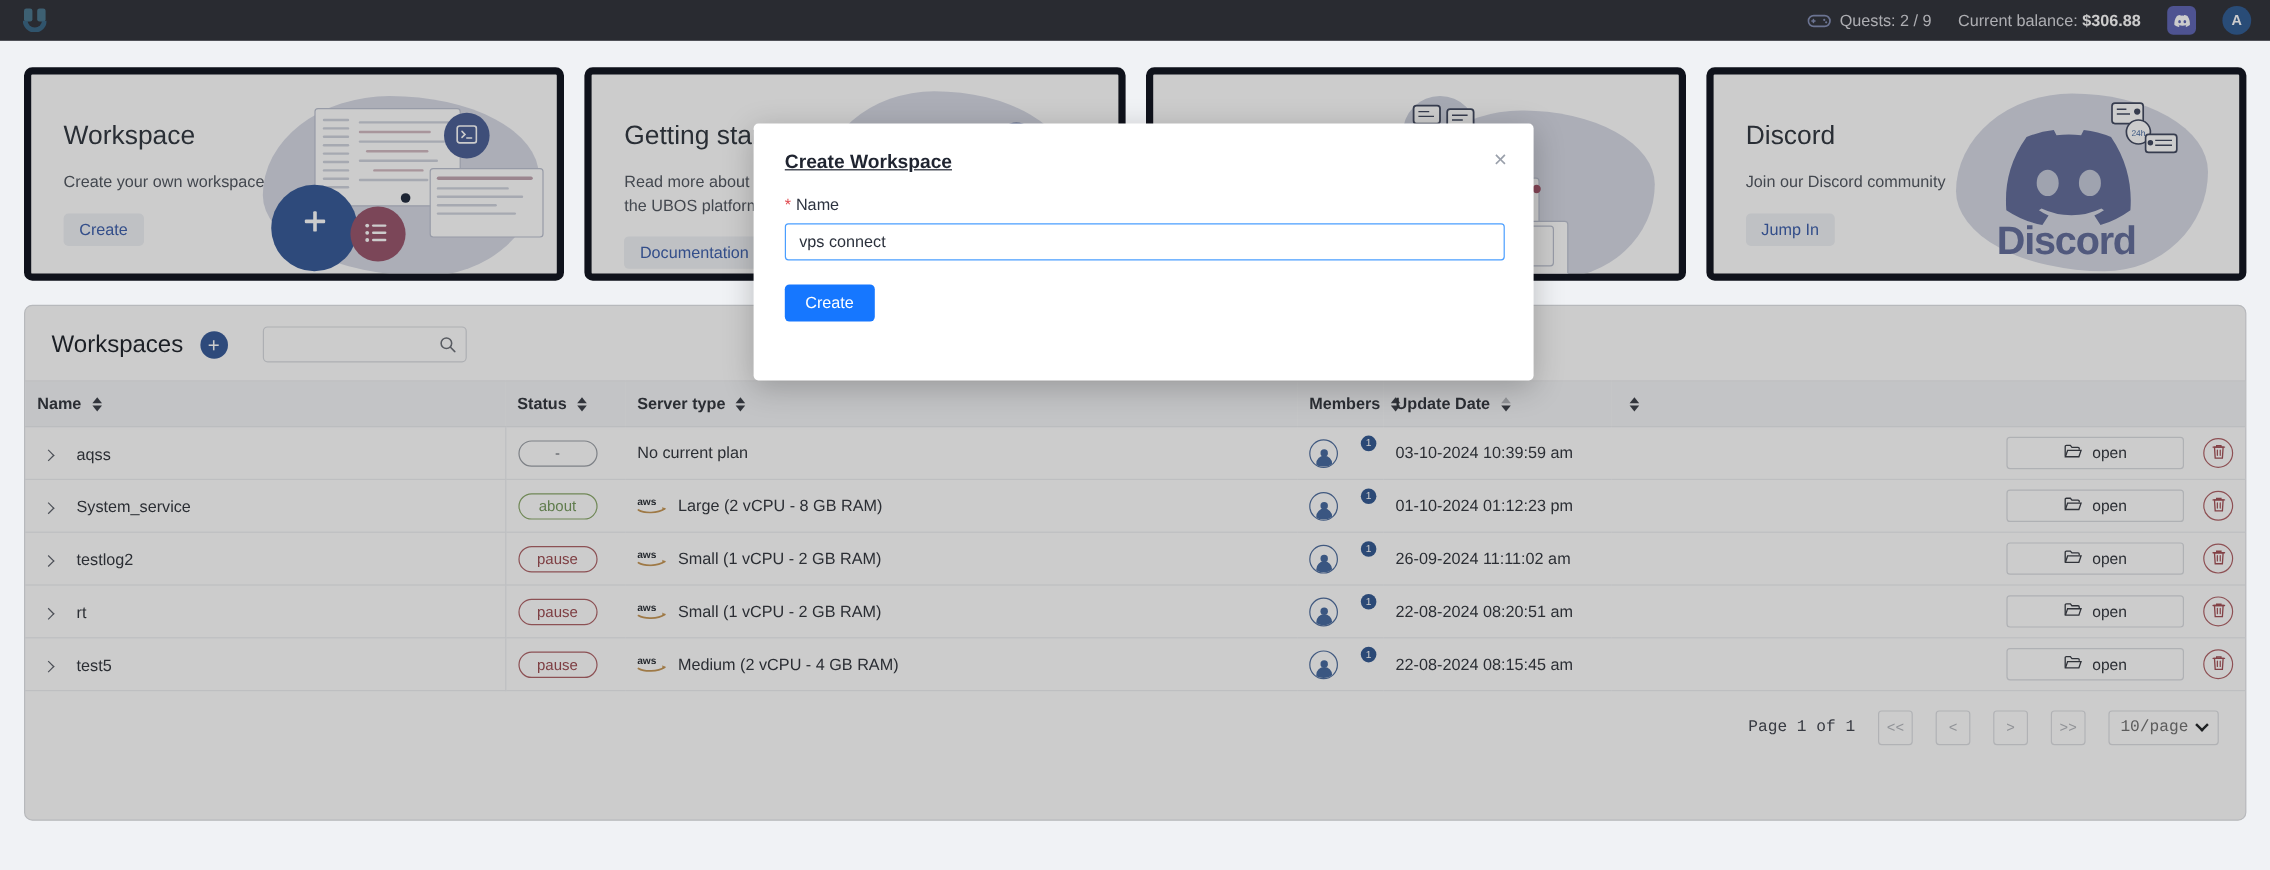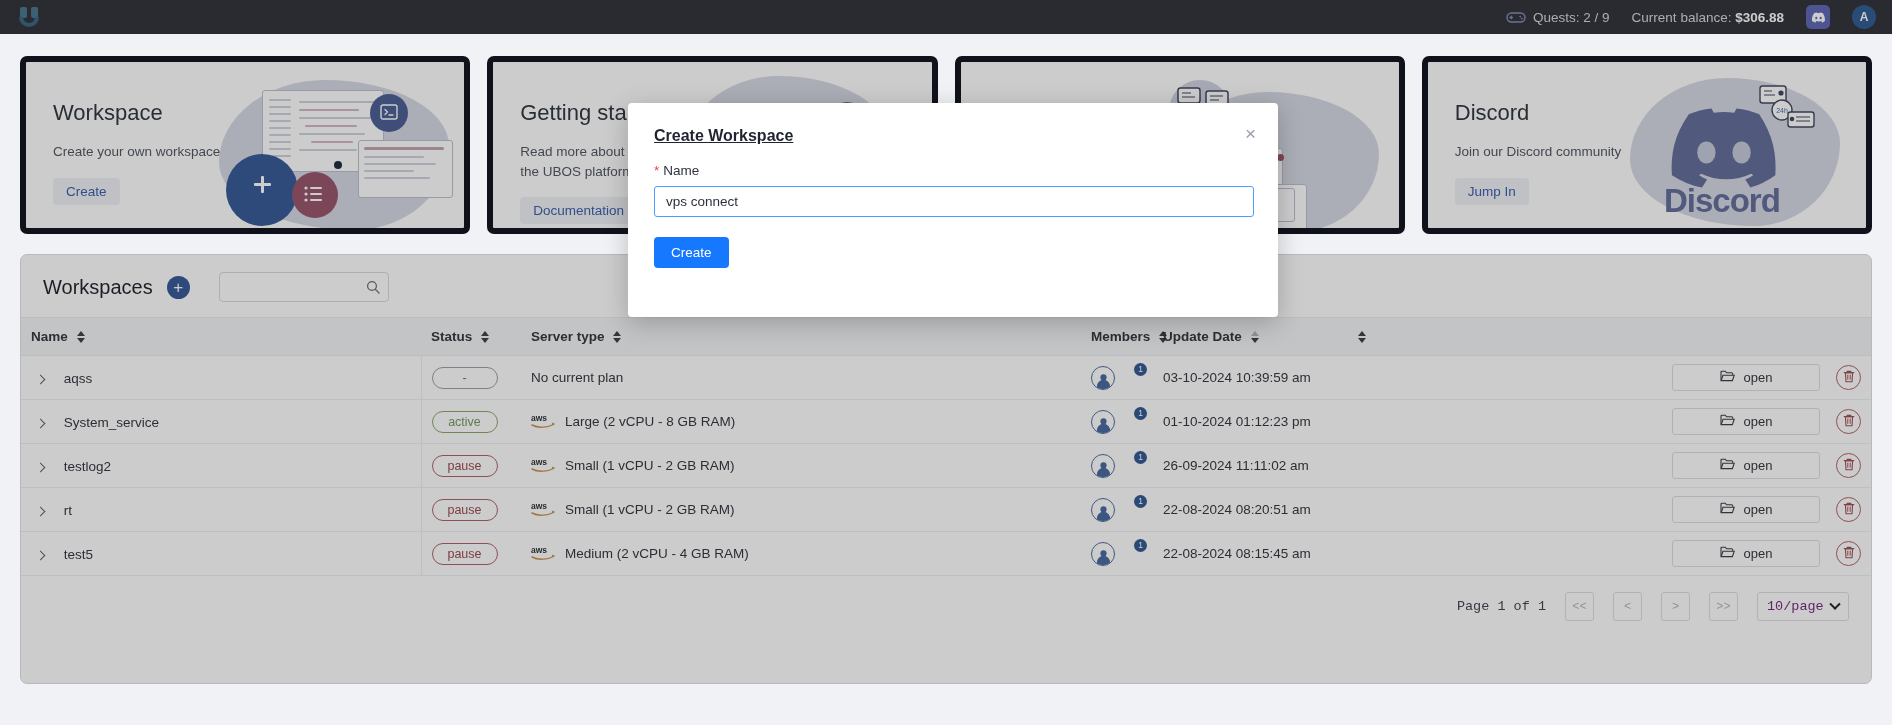--- a/index.html
+++ b/index.html
@@ -209,21 +209,21 @@
     display: flex; align-items: center; justify-content: flex-end;
     gap: 19px; padding: 16px 22px 0 0; font-size: 13.5px; color: #42495a; font-family: Liberation Mono, monospace;
   }
   .pg-btn {
     width: 29px; height: 29px; border: 1px solid #dcdfe6;
     border-radius: 3px; background: #fff; color: #b4b9c3;
     font-size: 12px; display: flex; align-items: center; justify-content: center;
   }
   .pg-sel {
     width: 92px; height: 29px; border: 1px solid #dcdfe6; border-radius: 3px;
-    background: #fff; font-size: 13.5px; color: #a21caf;
+    background: #fff; font-size: 13.5px; color: #737373;
     display: flex; align-items: center; justify-content: space-between;
     padding: 0 9px;
   }
   .chev-d {
     width: 8px; height: 8px; border-right: 2px solid #24292f;
     border-bottom: 2px solid #24292f; transform: rotate(45deg) translate(-2px,-2px);
   }
 
   
   .modal {
@@ -562,21 +562,21 @@
         </div>
       </div>
     </td>
             </tr>
             <tr>
     <td>
       <span class="expander"><i class="chev-r"></i></span>
       <span style="margin-left:16px">System_service</span>
     </td>
     <td>
-      <span class="badge active">active</span>
+      <span class="badge active">about</span>
     </td>
     <td>
       <span class="servertype">
                   <span class="aws-logo">
         <svg width="26" height="15" viewBox="0 0 26 15">
           <text x="0" y="8" font-size="8.5" font-family="Liberation Sans" font-weight="700" fill="#2b3440">aws</text>
           <path d="M1 12c5 3 16 3 22-1" stroke="#e8931e" stroke-width="1.5" fill="none" stroke-linecap="round"></path>
           <path d="M21 9.4 23.4 11 21 12.4" fill="#e8931e"></path>
         </svg></span>
                   <span>Large (2 vCPU - 8 GB RAM)</span>

